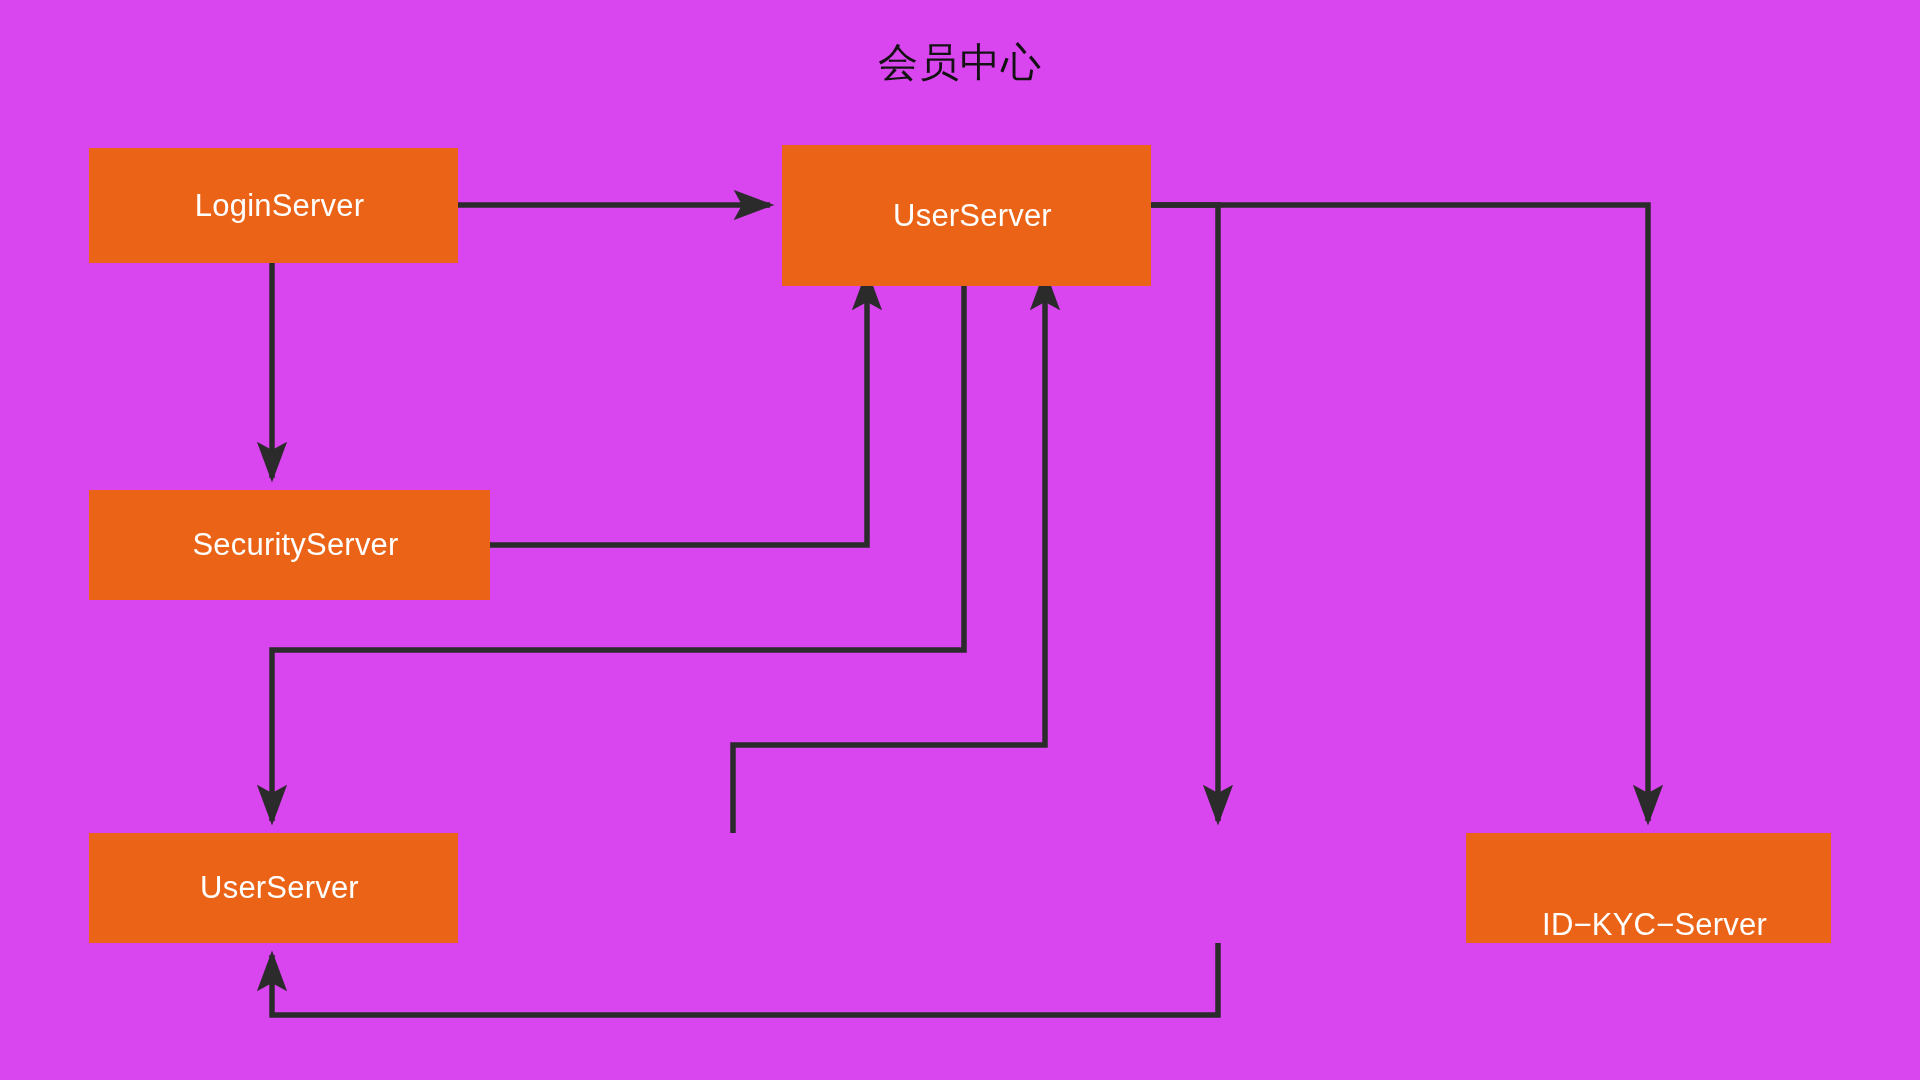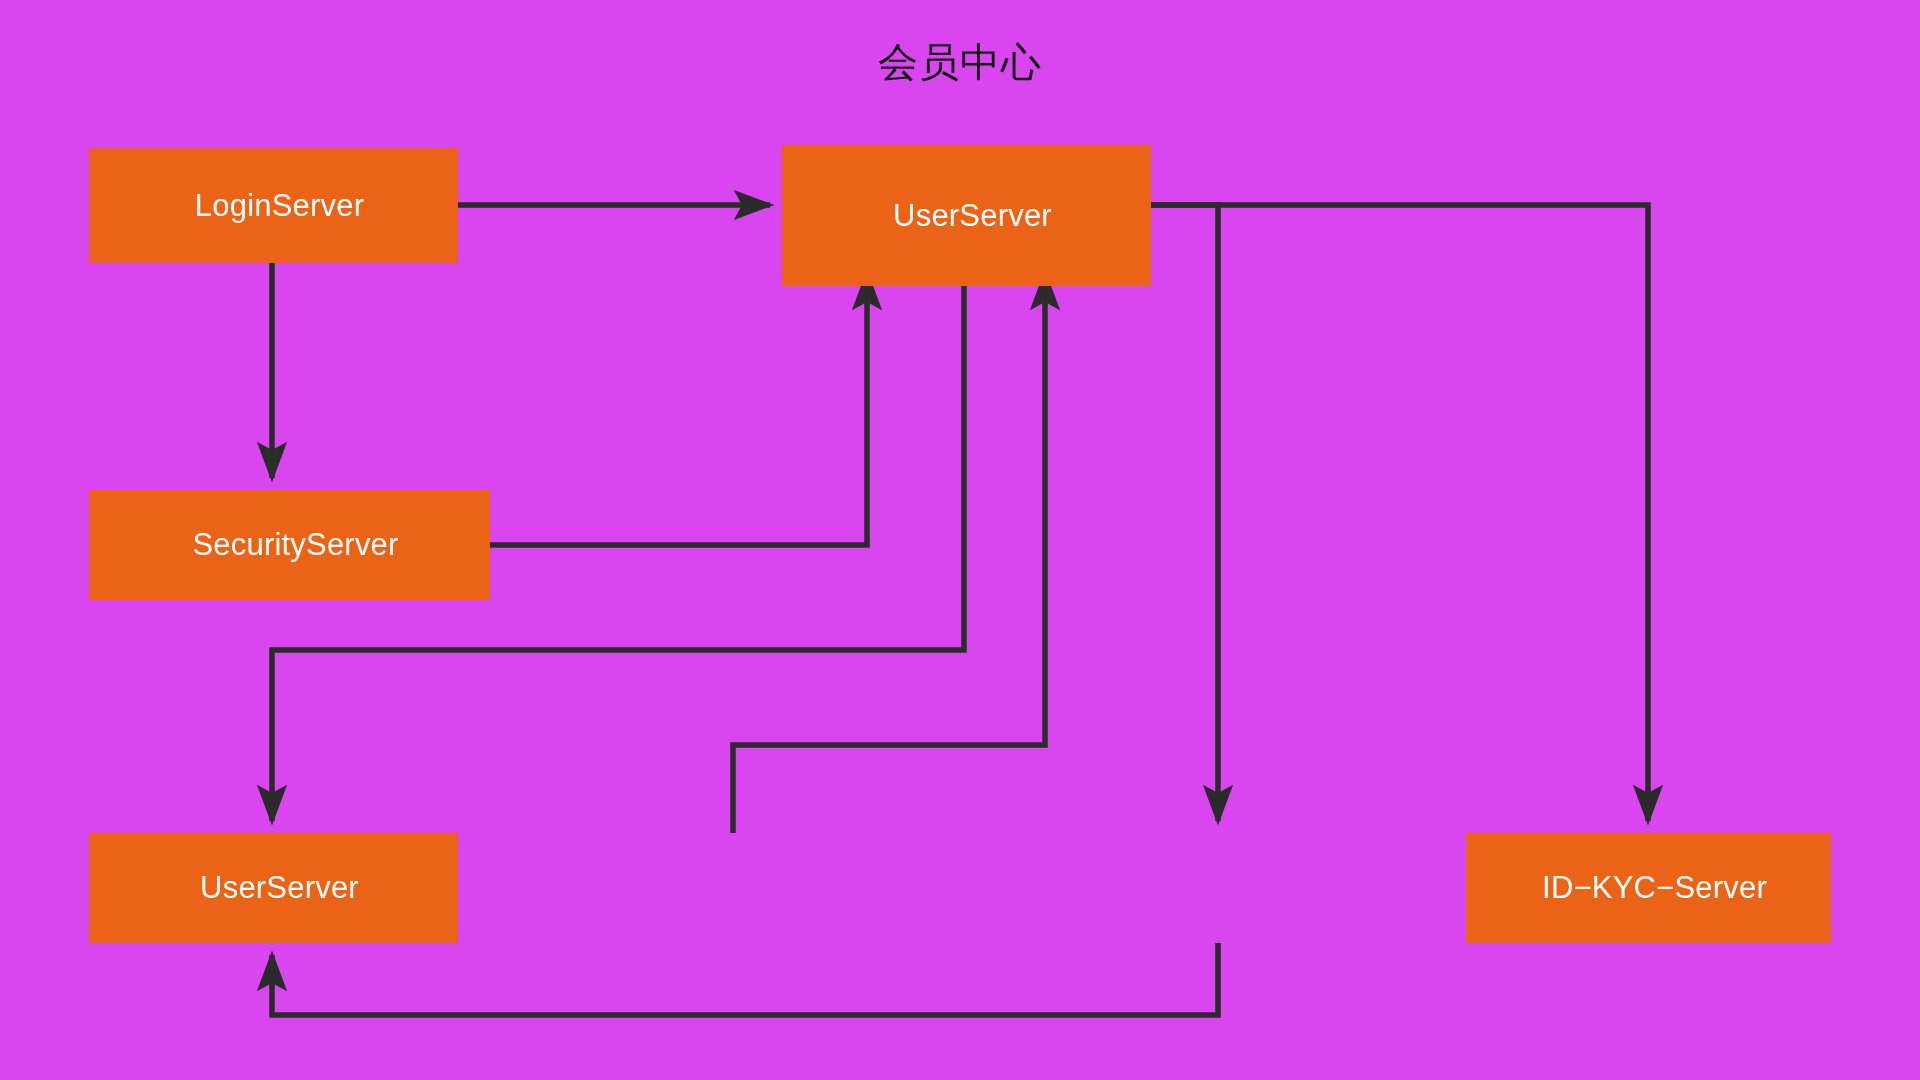--- a/index.html
+++ b/index.html
@@ -104,17 +104,17 @@
   <div class="node" style="left:89px; top:490px; width:401px; height:110px;">
     <span>SecurityServer</span>
   </div>
 
   <div class="node" style="left:89px; top:833px; width:369px; height:110px;">
     <span>UserServer</span>
   </div>
 
 
 
-  <div class="node" style="left:1466px; top:833px; width:365px; height:110px;">
+  <div class="node" style="left:1466px; top:833px; width:365px; height:110px;align-items:flex-end;">
     <span>ID−KYC−Server</span>
   </div>
 
 </div>
 
 </body></html>

